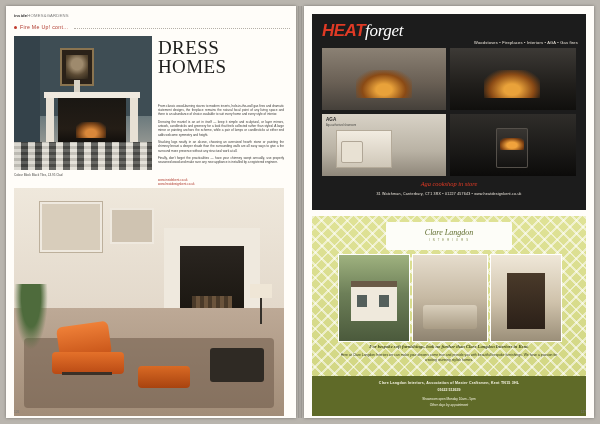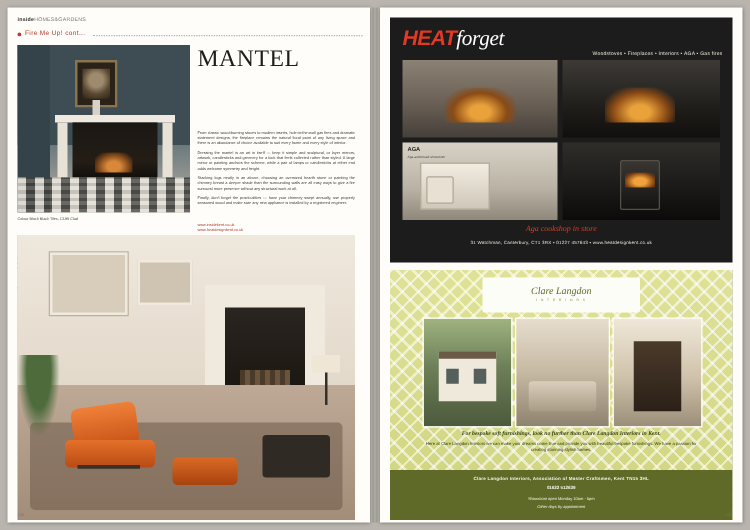--- a/index.html
+++ b/index.html
@@ -397,21 +397,22 @@
       <div class="h1-fire">
         <div class="h1-fireglow"></div>
       </div>
       <div class="h1-floor"></div>
       <div class="h1-floor2"></div>
     </div>
 
     <div class="cap1">Colour Block Black Tiles, £3.95 Clad</div>
 
     <div class="headline">
-      <span>MANTEL</span>
+      <span>DRESS</span>
+      <span>HOMES</span>
     </div>
 
     <div class="body-col">
       <p>From classic wood-burning stoves to modern inserts, hole-in-the-wall gas fires and dramatic statement designs, the fireplace remains the natural focal point of any living space and there is an abundance of choice available to suit every home and every style of interior.</p>
       <p>Dressing the mantel is an art in itself — keep it simple and sculptural, or layer mirrors, artwork, candlesticks and greenery for a look that feels collected rather than styled. A large mirror or painting anchors the scheme, while a pair of lamps or candlesticks at either end adds welcome symmetry and height.</p>
       <p>Stacking logs neatly in an alcove, choosing an oversized hearth stone or painting the chimney breast a deeper shade than the surrounding walls are all easy ways to give a fire surround more presence without any structural work at all.</p>
       <p>Finally, don't forget the practicalities — have your chimney swept annually, use properly seasoned wood and make sure any new appliance is installed by a registered engineer.</p>
     </div>
 
     <div class="weburl">

